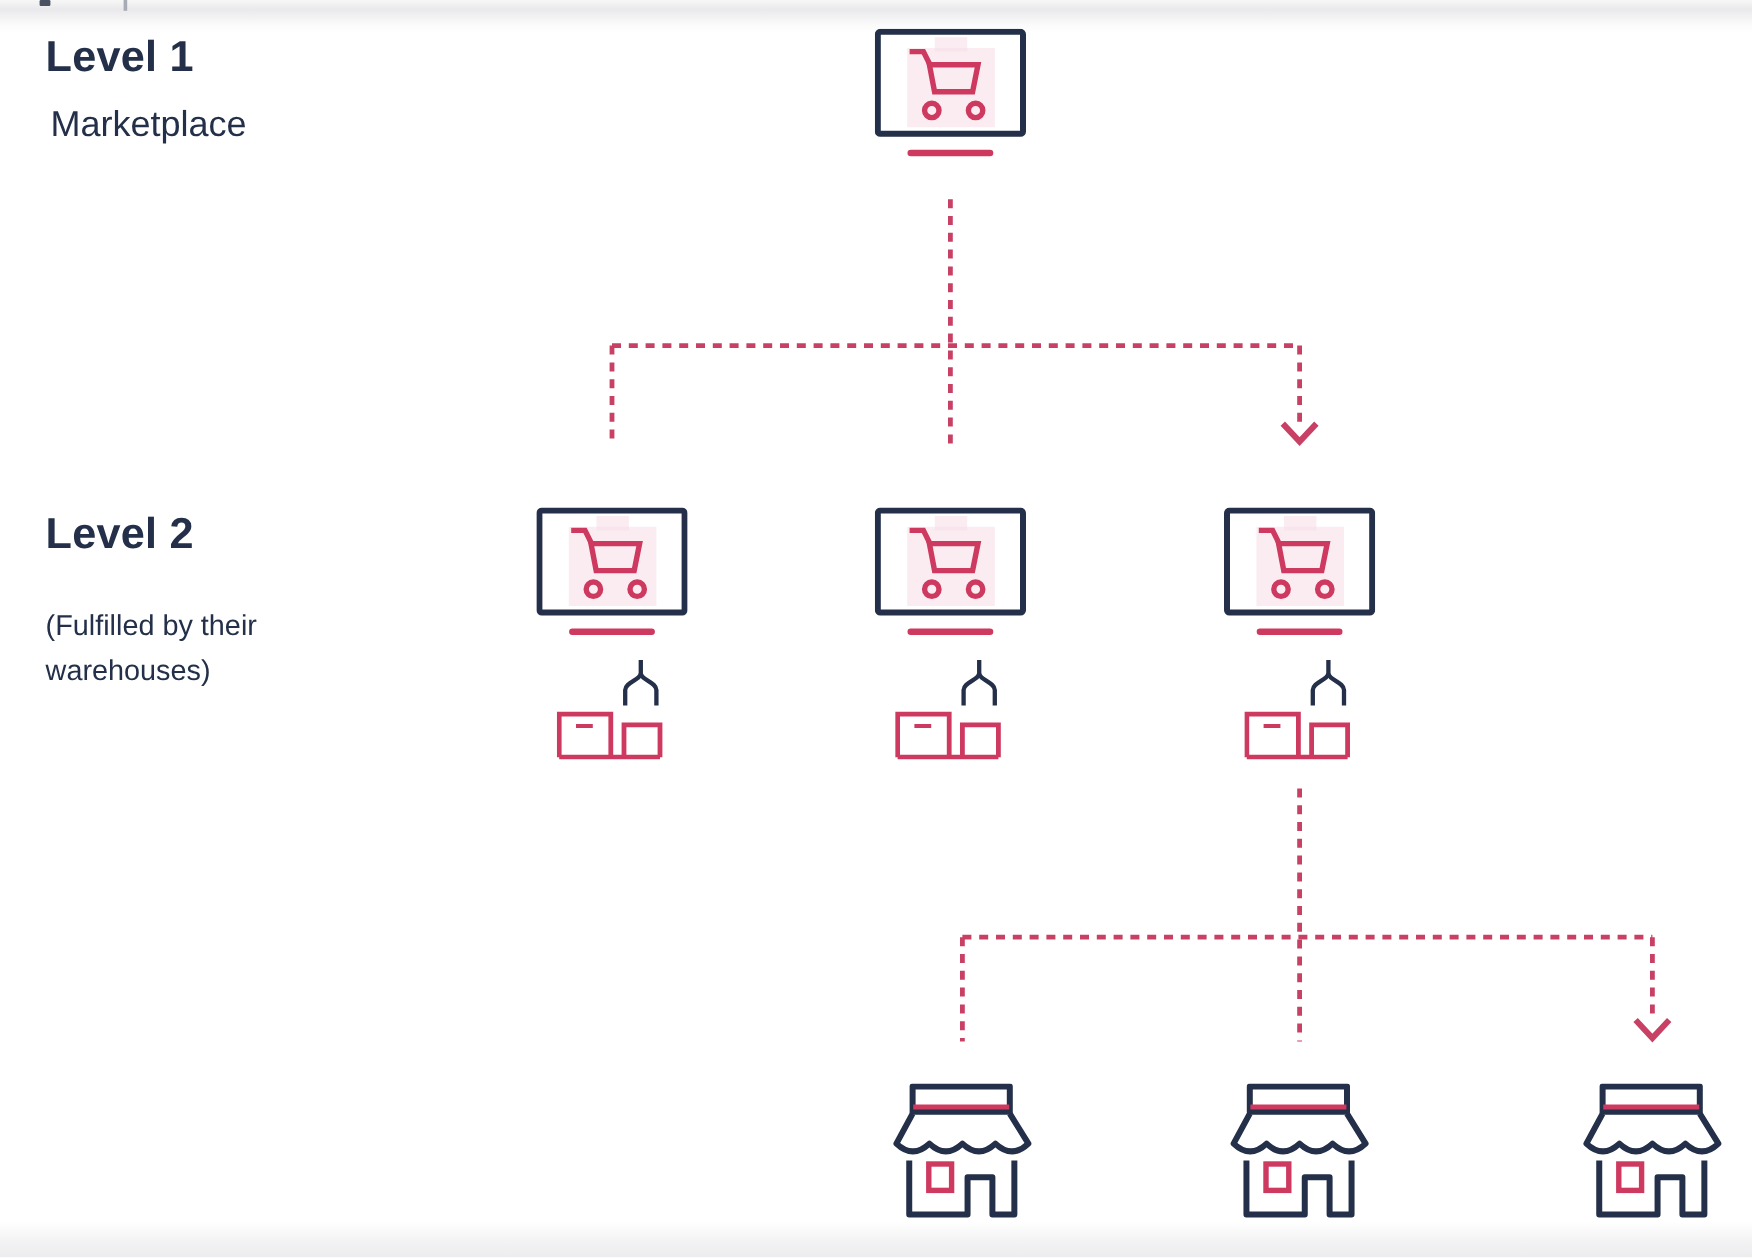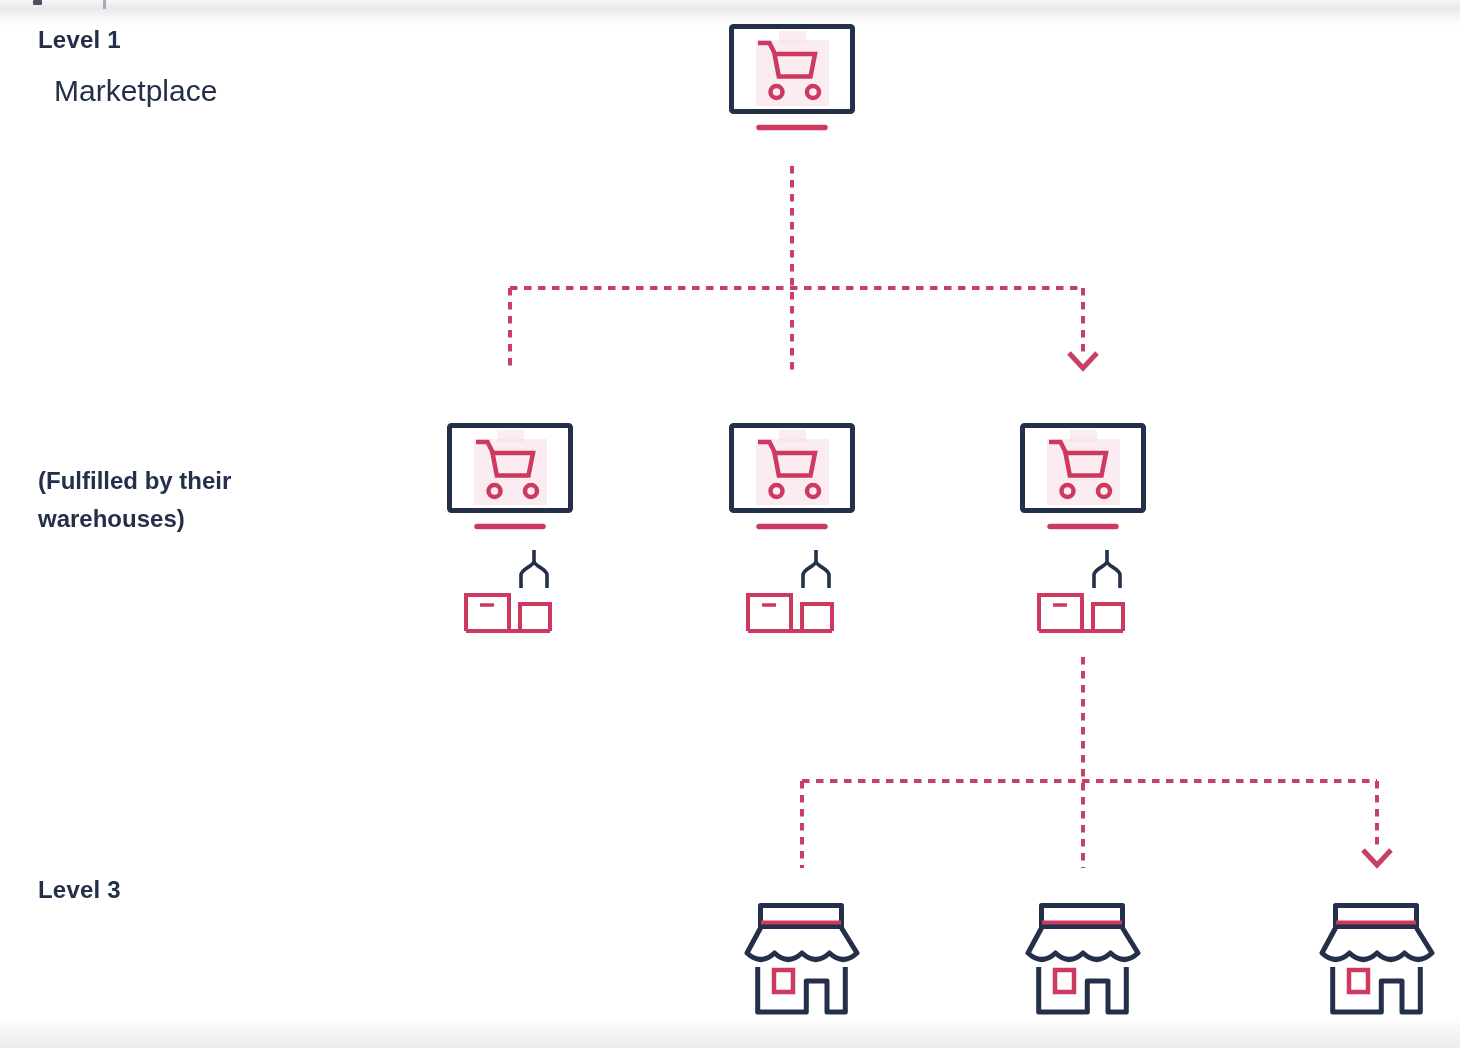--- a/index.html
+++ b/index.html
@@ -6,26 +6,26 @@
   .canvas{position:relative;width:1460px;height:1048px;background:#ffffff;overflow:hidden;
           font-family:"Liberation Sans", sans-serif;color:var(--text,#232c44);}
   .top-fade{position:absolute;top:0;left:0;width:100%;height:28px;
             background:linear-gradient(180deg,#f7f7f8 0%,#e9e9eb 28%,#fbfbfc 75%,#ffffff 100%);}
   .bottom-fade{position:absolute;bottom:0;left:0;width:100%;height:30px;
             background:linear-gradient(180deg,#ffffff 0%,#f3f3f4 55%,#ececee 100%);}
   .artifact-a{position:absolute;left:33px;top:0;width:9px;height:5px;background:#4a5163;border-radius:1px;}
   .artifact-b{position:absolute;left:103px;top:0;width:3px;height:9px;background:#a7abb5;}
 
   .lvl{position:absolute;left:38px;}
-  .lvl h2{font-size:24px;font-weight:700;line-height:1.15;margin:0;color:var(--navy);letter-spacing:.2px;}
-  .lvl .sub{font-size:30px;font-weight:400;line-height:1.15;margin:16px;color:var(--navy);}
+  .lvl h2{font-size:36px;font-weight:700;line-height:1.15;margin:0;color:var(--navy);letter-spacing:.2px;}
+  .lvl .sub{font-size:30px;font-weight:400;line-height:1.15;margin:4px;color:var(--navy);}
   .lvl1{top:26px;}  .lvl1 .sub{margin-top:20px;}
   .lvl2{top:424px;} .lvl2 .sub{margin-top:13px;}
   .lvl3{top:876px;} .lvl3 .sub{margin-top:8px;}
-  .lvl .note{font-size:24px;font-weight:700;color:var(--navy);margin:38px 0 0 0;
+  .lvl .note{font-size:24px;font-weight:400;color:var(--navy);margin:38px 0 0 0;
              line-height:1.58;max-width:222px;}
 
   .abs{position:absolute;}
 
   
   .navy-stroke{stroke:var(--navy);stroke-width:5;fill:none;stroke-linejoin:round;}
   .navy-thin{stroke:var(--navy);stroke-width:3.6;fill:none;stroke-linejoin:round;}
   .rose-stroke{stroke:var(--rose);stroke-width:4.5;fill:none;stroke-linejoin:miter;}
   .rose-boxes{stroke:var(--rose);stroke-width:4;fill:none;}
   .rose-dashmark{stroke:var(--rose);stroke-width:3.5;fill:none;}
@@ -44,24 +44,24 @@
 
   <div class="top-fade"></div>
   <div class="artifact-a"></div>
   <div class="artifact-b"></div>
 
   <div class="lvl lvl1">
     <h2>Level 1</h2>
     <p class="sub">Marketplace</p>
   </div>
   <div class="lvl lvl2">
+    <h2>Level 2</h2>
     <p class="note">(Fulfilled by their warehouses)</p>
   </div>
   <div class="lvl lvl3">
-    <h2>Level 3</h2>
   </div>
 
   <svg width="0" height="0" style="position:absolute" aria-hidden="true">
     <defs>
       <symbol id="monitor-cart" viewBox="0 0 126 108">
         <rect x="27" y="16" width="73" height="66" class="pale"></rect>
         <rect x="50" y="7" width="27" height="12" class="pale"></rect>
         <path d="M29,19 h11.5 l5.5,11" class="rose-stroke"></path>
         <path d="M45.5,30 h40.5 l-4.5,22.5 h-31.7 z" class="rose-stroke"></path>
         <circle cx="47.5" cy="68" r="6" class="rose-stroke"></circle>

